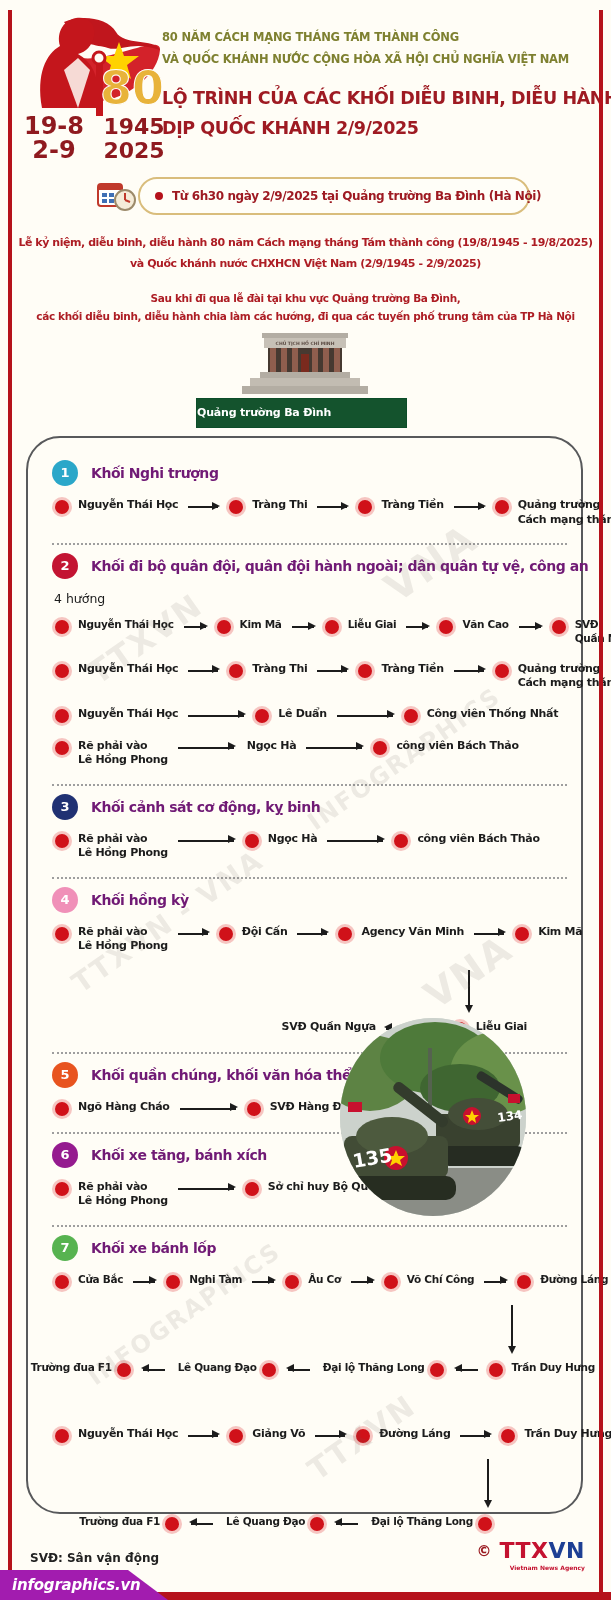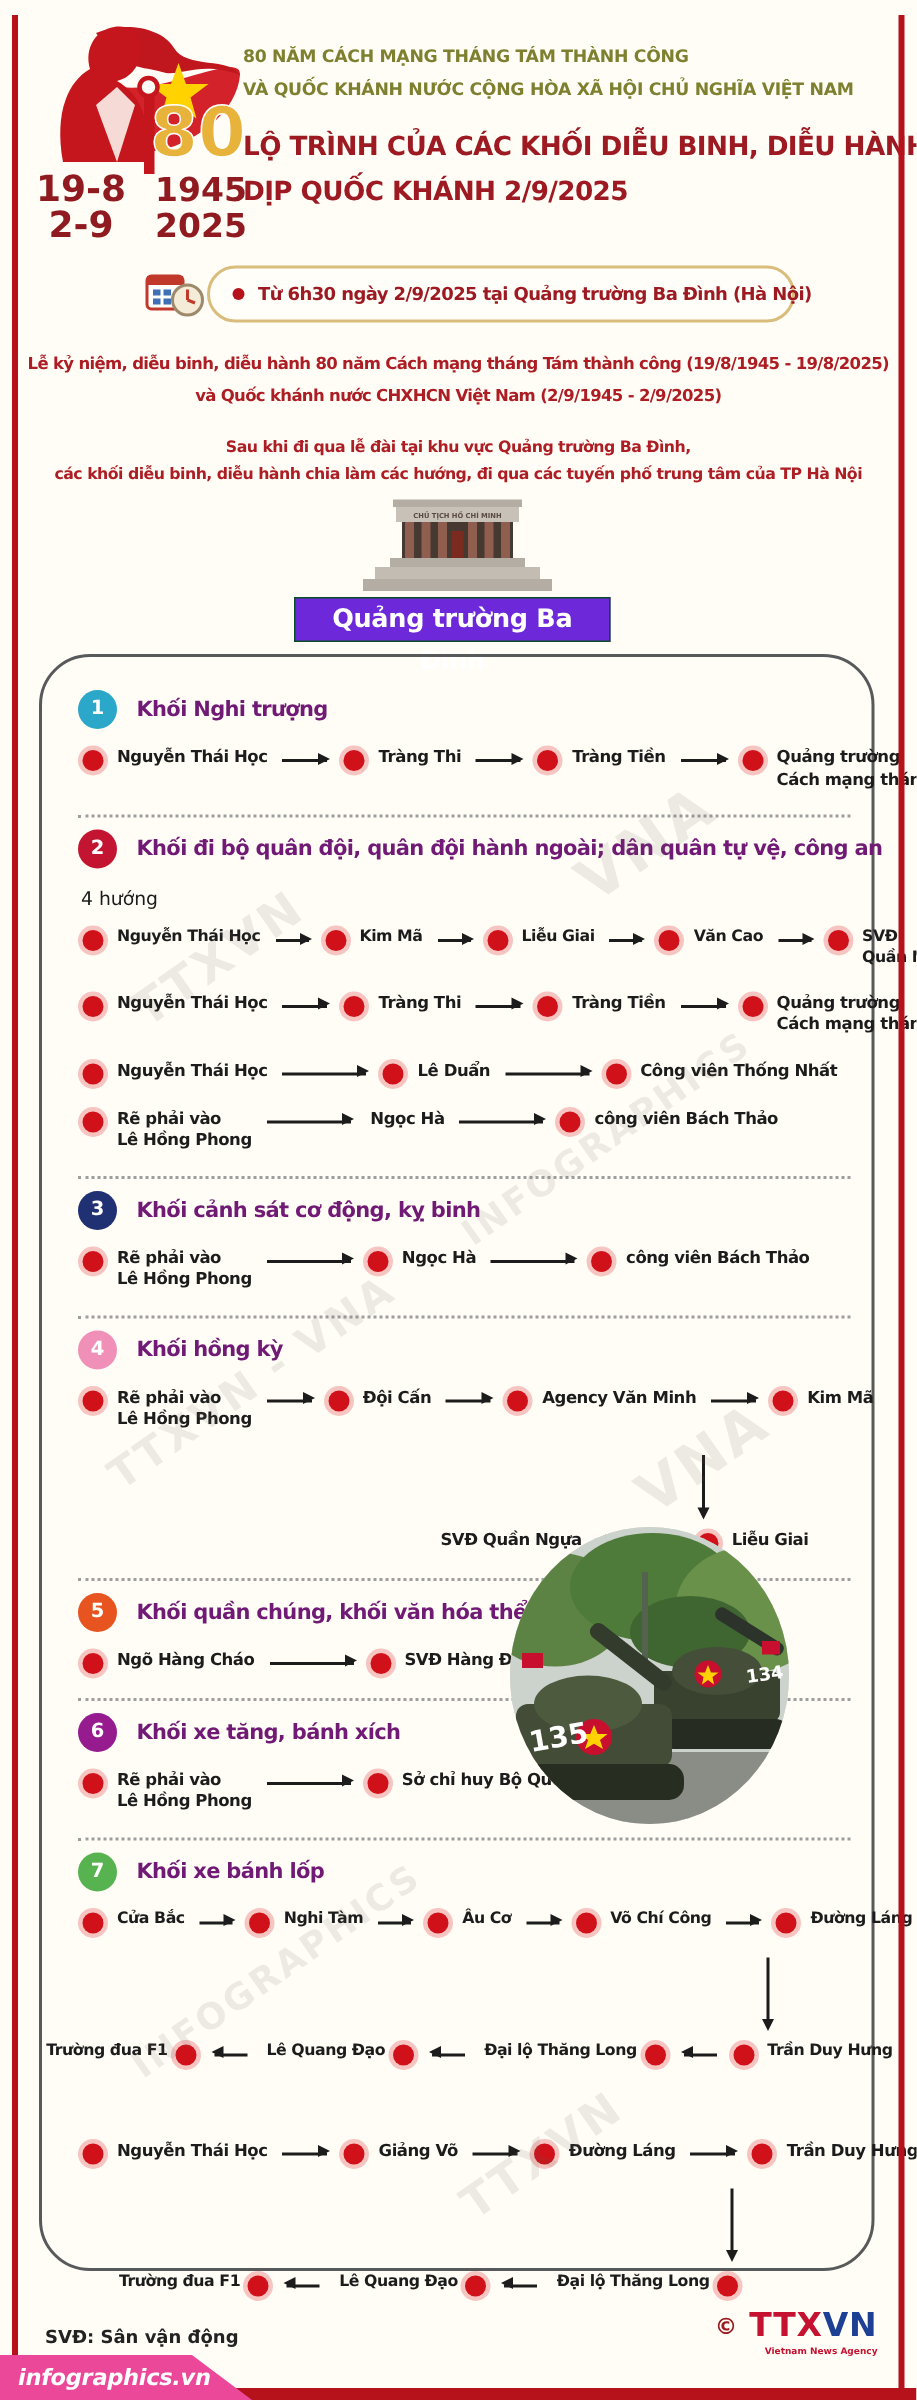--- a/index.html
+++ b/index.html
@@ -31,22 +31,22 @@
   .pill .pill-text{color:#9e1a22;font-weight:bold;font-size:12px;letter-spacing:-0.4px;white-space:nowrap}
 
   .intro{position:absolute;left:0;width:611px;text-align:center;color:#ad1d24;font-weight:bold;
     font-size:11px;letter-spacing:-0.45px;white-space:nowrap}
   .intro.i1{top:236px}.intro.i2{top:257px}
   .note{position:absolute;left:0;width:611px;text-align:center;color:#ad1d24;font-weight:bold;
     font-size:10.5px;letter-spacing:-0.35px;white-space:nowrap}
   .note.n1{top:292px}.note.n2{top:310px}
 
   .mausoleum{position:absolute;left:238px;top:328px}
-  .square-label{position:absolute;left:196px;top:398px;width:209px;height:28px;background:#6d28d9;
-    border:1px solid #0c4d29;color:#fff;font-weight:bold;font-size:17px;text-align:center;
+  .square-label{position:absolute;left:196px;top:398px;width:209px;height:28px;background:#14532d;
+    border:1px solid #0c4d29;color:#fff;font-weight:bold;font-size:11px;text-align:left;
     line-height:28px;letter-spacing:-0.2px}
 
   
   .routes-box{position:absolute;left:26px;top:436px;width:557px;height:1078px;
     border:2px solid #58595b;border-radius:34px;box-sizing:border-box;
     padding:14px 14px 6px 24px;z-index:1}
   .route-section{padding:6px 0 10px;border-bottom:2px dotted #9e9e9e}
   .route-section:last-child{border-bottom:none}
   .sec-head{display:flex;align-items:center;margin:2px 0 12px}
   .badge{width:26px;height:26px;border-radius:50%;color:#fff;font-weight:bold;font-size:13px;
@@ -79,21 +79,21 @@
   .tank-circle{position:absolute;left:340px;top:1018px;width:186px;height:198px;border-radius:50%;
     overflow:hidden;z-index:2;background:#cfd4cd}
 
   
   .footnote{position:absolute;left:30px;top:1551px;font-weight:bold;font-size:12px;color:#222}
   .agency{position:absolute;right:26px;top:1540px;display:flex;align-items:flex-start;z-index:6}
   .agency .copy{font-size:15px;color:#9b1b21;margin:2px 8px 0 0;font-weight:bold}
   .agency .word{font-size:22px;font-weight:bold;letter-spacing:0.5px;line-height:1}
   .agency .p1{color:#c41230}.agency .p2{color:#1d3f94}
   .agency .tagline{font-size:6px;color:#c41230;text-align:right;font-weight:bold;margin-top:2px}
-  .ribbon{position:absolute;left:0;top:1570px;width:170px;height:30px;background:#ec4899;z-index:7;
+  .ribbon{position:absolute;left:0;top:1570px;width:170px;height:30px;background:#a21caf;z-index:7;
     clip-path:polygon(0 0,128px 0,168px 100%,0 100%);display:flex;align-items:center}
   .ribbon .site{color:#fff;font-weight:bold;font-style:italic;font-size:15px;padding-left:12px;letter-spacing:-0.2px}
 
   
   .wm{position:absolute;color:rgba(110,100,92,0.12);font-weight:bold;transform:rotate(-35deg);
     z-index:3;pointer-events:none;letter-spacing:2px}
 </style>
 </head>
 <body>
 
@@ -379,21 +379,21 @@
         <div class="node">
           <span class="dot"></span>
           <div class="lblwrap">
             <div class="lbl">Kim Mã</div>
           </div>
         </div>
       </div>
       <div class="varrow-row">
         <div class="varrow" style="height: 40px; margin-right: 97px;"></div>
       </div>
-      <div class="route-row reverse" data-count="2" style="margin-right: 26px;">
+      <div class="route-row reverse" data-count="2" style="margin-right: 38px;">
         <div class="node">
           <div class="lblwrap">
             <div class="lbl">SVĐ Quần Ngựa</div>
           </div>
         </div>
         <span class="arrow left"></span>
         <div class="node">
           <span class="dot"></span>
           <div class="lblwrap">
             <div class="lbl">Liễu Giai</div>

